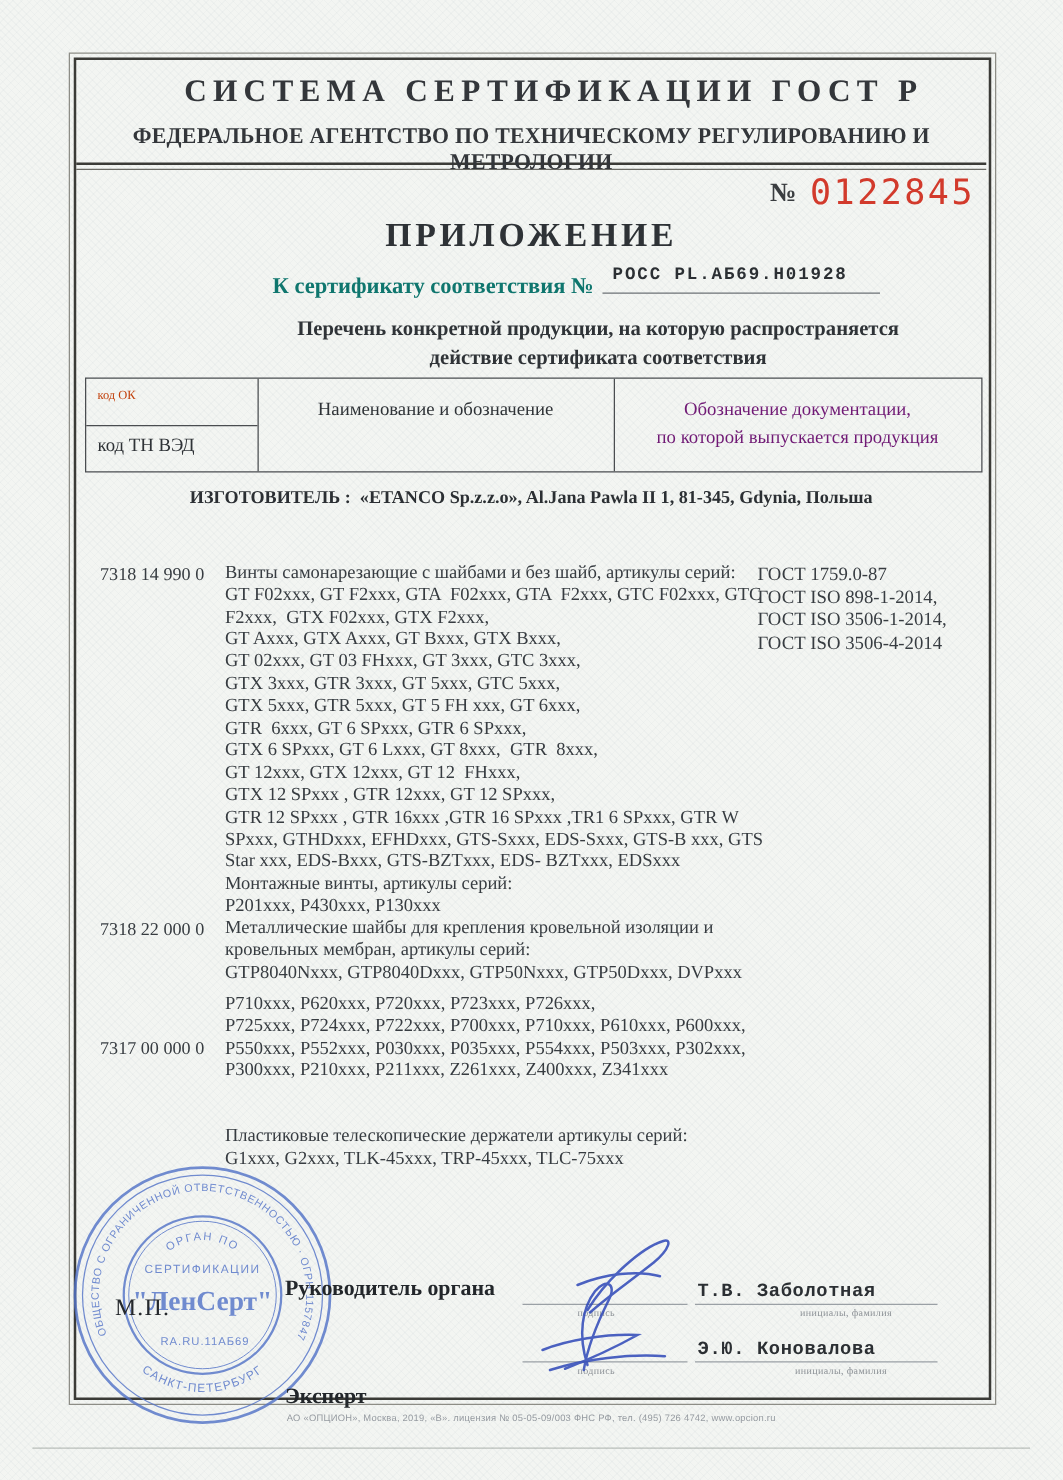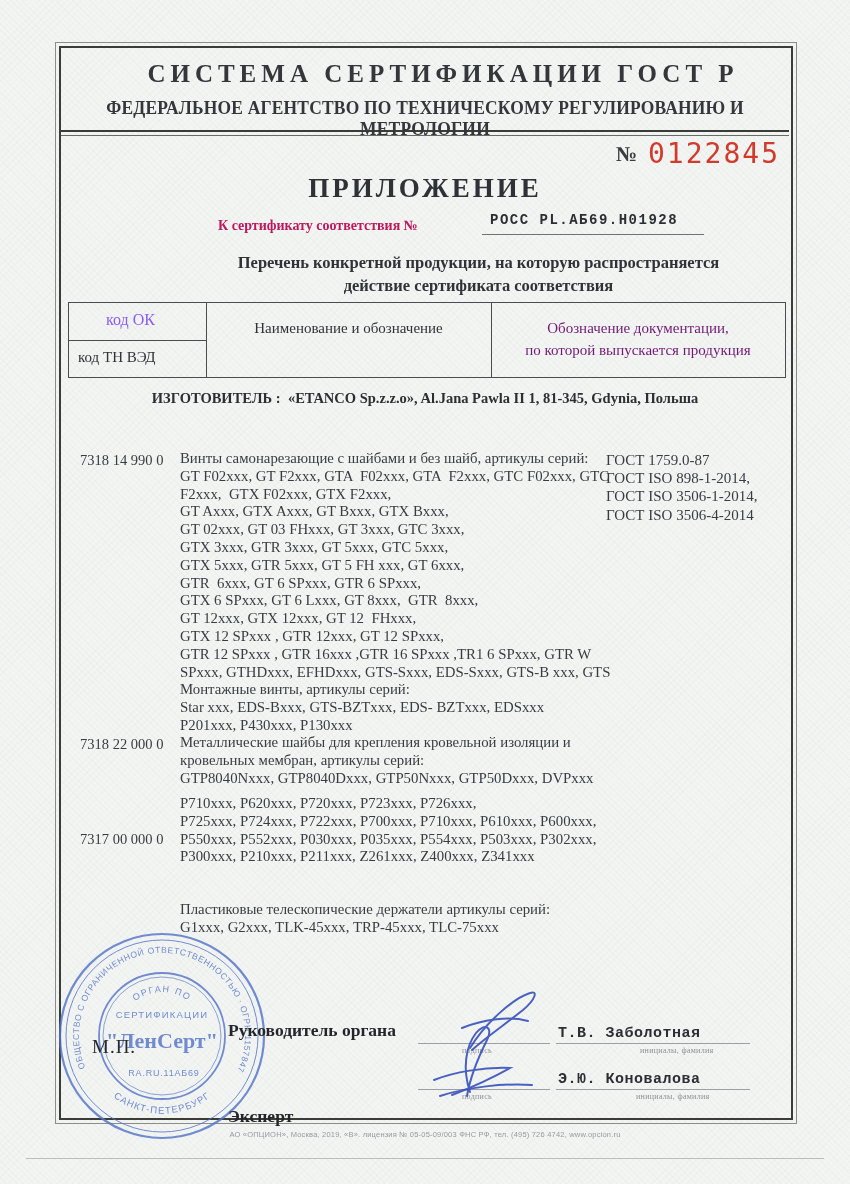--- a/index.html
+++ b/index.html
@@ -24,33 +24,33 @@
   .doc-header-sub{left:55px;top:98px;width:740px;text-align:center;
     font-size:18px;font-weight:bold;letter-spacing:0.2px;color:#33363a;transform:scaleX(0.97);}
 
   .form-no-sign{left:616px;top:142px;font-size:21px;font-weight:bold;color:#3a3d40;}
   .form-no-value{left:648px;top:137px;font-family:"DejaVu Sans Mono",monospace;
     font-size:28px;letter-spacing:2px;color:#d23a2c;}
 
   .doc-title{left:55px;top:173px;width:740px;text-align:center;
     font-size:27px;font-weight:bold;letter-spacing:3px;color:#2e3236;}
 
-  .cert-label{left:218px;top:218px;font-size:14px;font-weight:bold;color:#be185d;}
+  .cert-label{left:218px;top:218px;font-size:18px;font-weight:bold;color:#0f766e;}
   .cert-value{left:490px;top:212px;font-family:"Liberation Mono","DejaVu Sans Mono",monospace;
     font-size:14px;font-weight:bold;letter-spacing:1.5px;color:#2b2f33;}
   .cert-underline{left:482px;top:234px;width:222px;height:0;border-top:1px solid #6d7276;}
 
   .subheading{left:55px;width:847px;text-align:center;font-size:16.5px;font-weight:bold;color:#2f3337;}
   .subheading.l1{top:253px;}
   .subheading.l2{top:276px;}
 
   .ptable{left:68px;top:302px;width:716px;height:74px;border:1.5px solid #4a4d50;}
   .ptable .vline{position:absolute;top:0;bottom:0;width:0;border-left:1.5px solid #4a4d50;}
   .ptable .hline-left{position:absolute;left:0;top:37px;width:137px;height:0;border-top:1px solid #4a4d50;}
-  .ptable .c1a{position:absolute;left:9px;top:8px;font-size:16px;color:#8b5cf6;margin-left:28px;}
+  .ptable .c1a{position:absolute;left:9px;top:8px;font-size:10px;color:#c2410c;}
   .ptable .c1b{position:absolute;left:9px;top:46px;font-size:15px;color:#2f3337;}
   .ptable .c2{position:absolute;left:137px;width:285px;top:14px;text-align:center;
     font-size:15px;line-height:22px;color:#2f3337;}
   .ptable .c3{position:absolute;left:422px;width:294px;top:14px;text-align:center;
     font-size:15px;line-height:22px;color:#701a75;}
 
   .manufacturer{left:55px;top:390px;width:740px;text-align:center;
     font-size:14.5px;font-weight:bold;color:#2b2f33;white-space:pre;}
 
   .row-code{font-size:14.5px;color:#373c41;white-space:pre;}
@@ -142,22 +142,22 @@
     <div class="tl">GT Axxx, GTX Axxx, GT Bxxx, GTX Bxxx,</div>
     <div class="tl">GT 02xxx, GT 03 FHxxx, GT 3xxx, GTC 3xxx,</div>
     <div class="tl">GTX 3xxx, GTR 3xxx, GT 5xxx, GTC 5xxx,</div>
     <div class="tl">GTX 5xxx, GTR 5xxx, GT 5 FH xxx, GT 6xxx,</div>
     <div class="tl">GTR  6xxx, GT 6 SPxxx, GTR 6 SPxxx,</div>
     <div class="tl">GTX 6 SPxxx, GT 6 Lxxx, GT 8xxx,  GTR  8xxx,</div>
     <div class="tl">GT 12xxx, GTX 12xxx, GT 12  FHxxx,</div>
     <div class="tl">GTX 12 SPxxx , GTR 12xxx, GT 12 SPxxx,</div>
     <div class="tl">GTR 12 SPxxx , GTR 16xxx ,GTR 16 SPxxx ,TR1 6 SPxxx, GTR W</div>
     <div class="tl">SPxxx, GTHDxxx, EFHDxxx, GTS-Sxxx, EDS-Sxxx, GTS-B xxx, GTS</div>
+    <div class="tl">Star xxx, EDS-Bxxx, GTS-BZTxxx, EDS- BZTxxx, EDSxxx</div>
     <div class="tl">Монтажные винты, артикулы серий:</div>
-    <div class="tl">Star xxx, EDS-Bxxx, GTS-BZTxxx, EDS- BZTxxx, EDSxxx</div>
     <div class="tl">P201xxx, P430xxx, P130xxx</div>
   </div>
 <div class="abs docs-lines docs-r1">
     <div class="tl">ГОСТ 1759.0-87</div>
     <div class="tl">ГОСТ ISO 898-1-2014,</div>
     <div class="tl">ГОСТ ISO 3506-1-2014,</div>
     <div class="tl">ГОСТ ISO 3506-4-2014</div>
   </div>
 
 <div class="abs row-code code-r2">7318 22 000 0</div>

